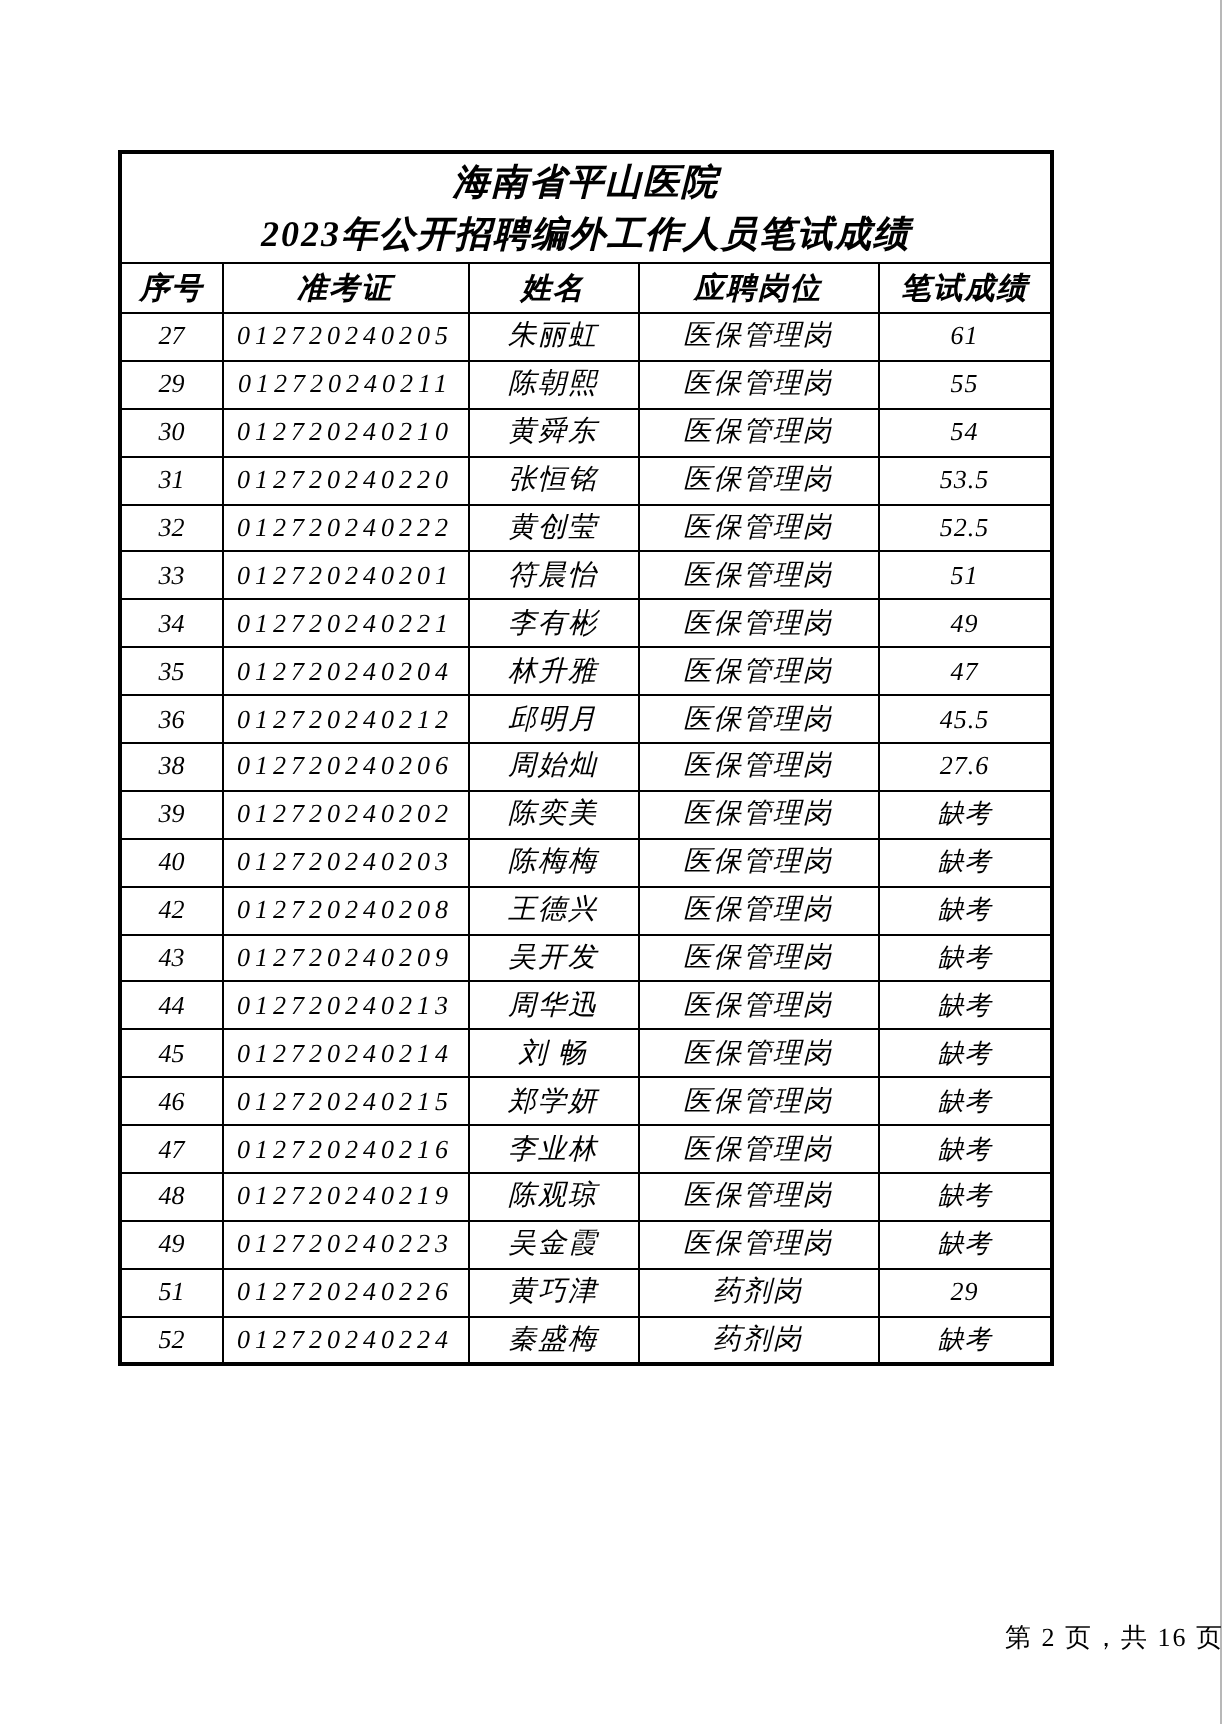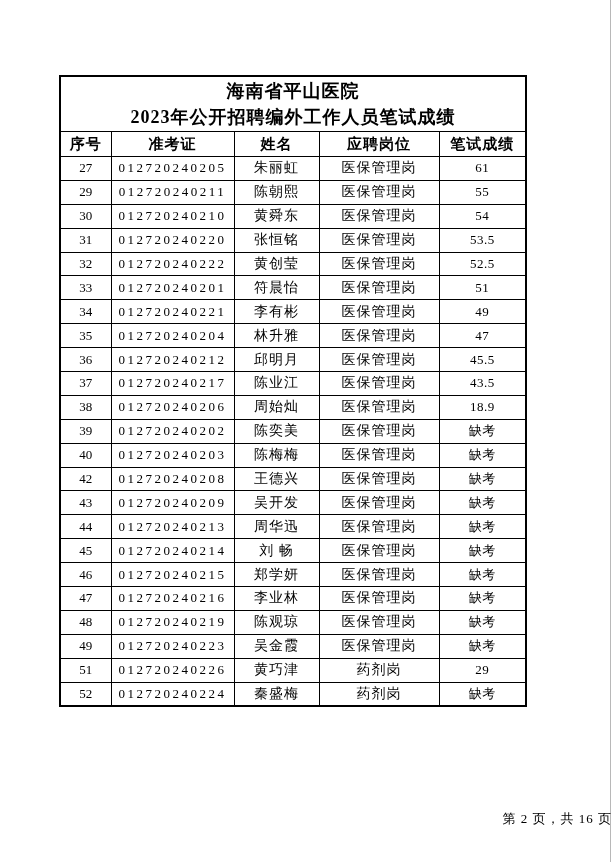--- a/index.html
+++ b/index.html
@@ -23,20 +23,21 @@
     height: 862px;
     background: #b8b8b8;
   }
   table.results-table {
     position: absolute;
     left: 59px;
     top: 75px;
     width: 466px;
     border-collapse: collapse;
     table-layout: fixed;
+    font-style: italic;
   }
   table.results-table td,
   table.results-table th {
     border: 1px solid #000000;
     text-align: center;
     vertical-align: middle;
     padding: 0;
     overflow: hidden;
     white-space: nowrap;
   }
@@ -177,32 +178,25 @@
         <td class="cell-score">47</td>
       </tr>
       <tr class="data-row">
         <td class="cell-no">36</td>
         <td class="cell-ticket">012720240212</td>
         <td class="cell-name">邱明月</td>
         <td class="cell-position">医保管理岗</td>
         <td class="cell-score">45.5</td>
       </tr>
       <tr class="data-row">
-        <td class="cell-no">37</td>
-        <td class="cell-ticket">012720240217</td>
-        <td class="cell-name">陈业江</td>
-        <td class="cell-position">医保管理岗</td>
-        <td class="cell-score">43.5</td>
-      </tr>
-      <tr class="data-row">
         <td class="cell-no">38</td>
         <td class="cell-ticket">012720240206</td>
         <td class="cell-name">周始灿</td>
         <td class="cell-position">医保管理岗</td>
-        <td class="cell-score">18.9</td>
+        <td class="cell-score">27.6</td>
       </tr>
       <tr class="data-row">
         <td class="cell-no">39</td>
         <td class="cell-ticket">012720240202</td>
         <td class="cell-name">陈奕美</td>
         <td class="cell-position">医保管理岗</td>
         <td class="cell-score">缺考</td>
       </tr>
       <tr class="data-row">
         <td class="cell-no">40</td>

